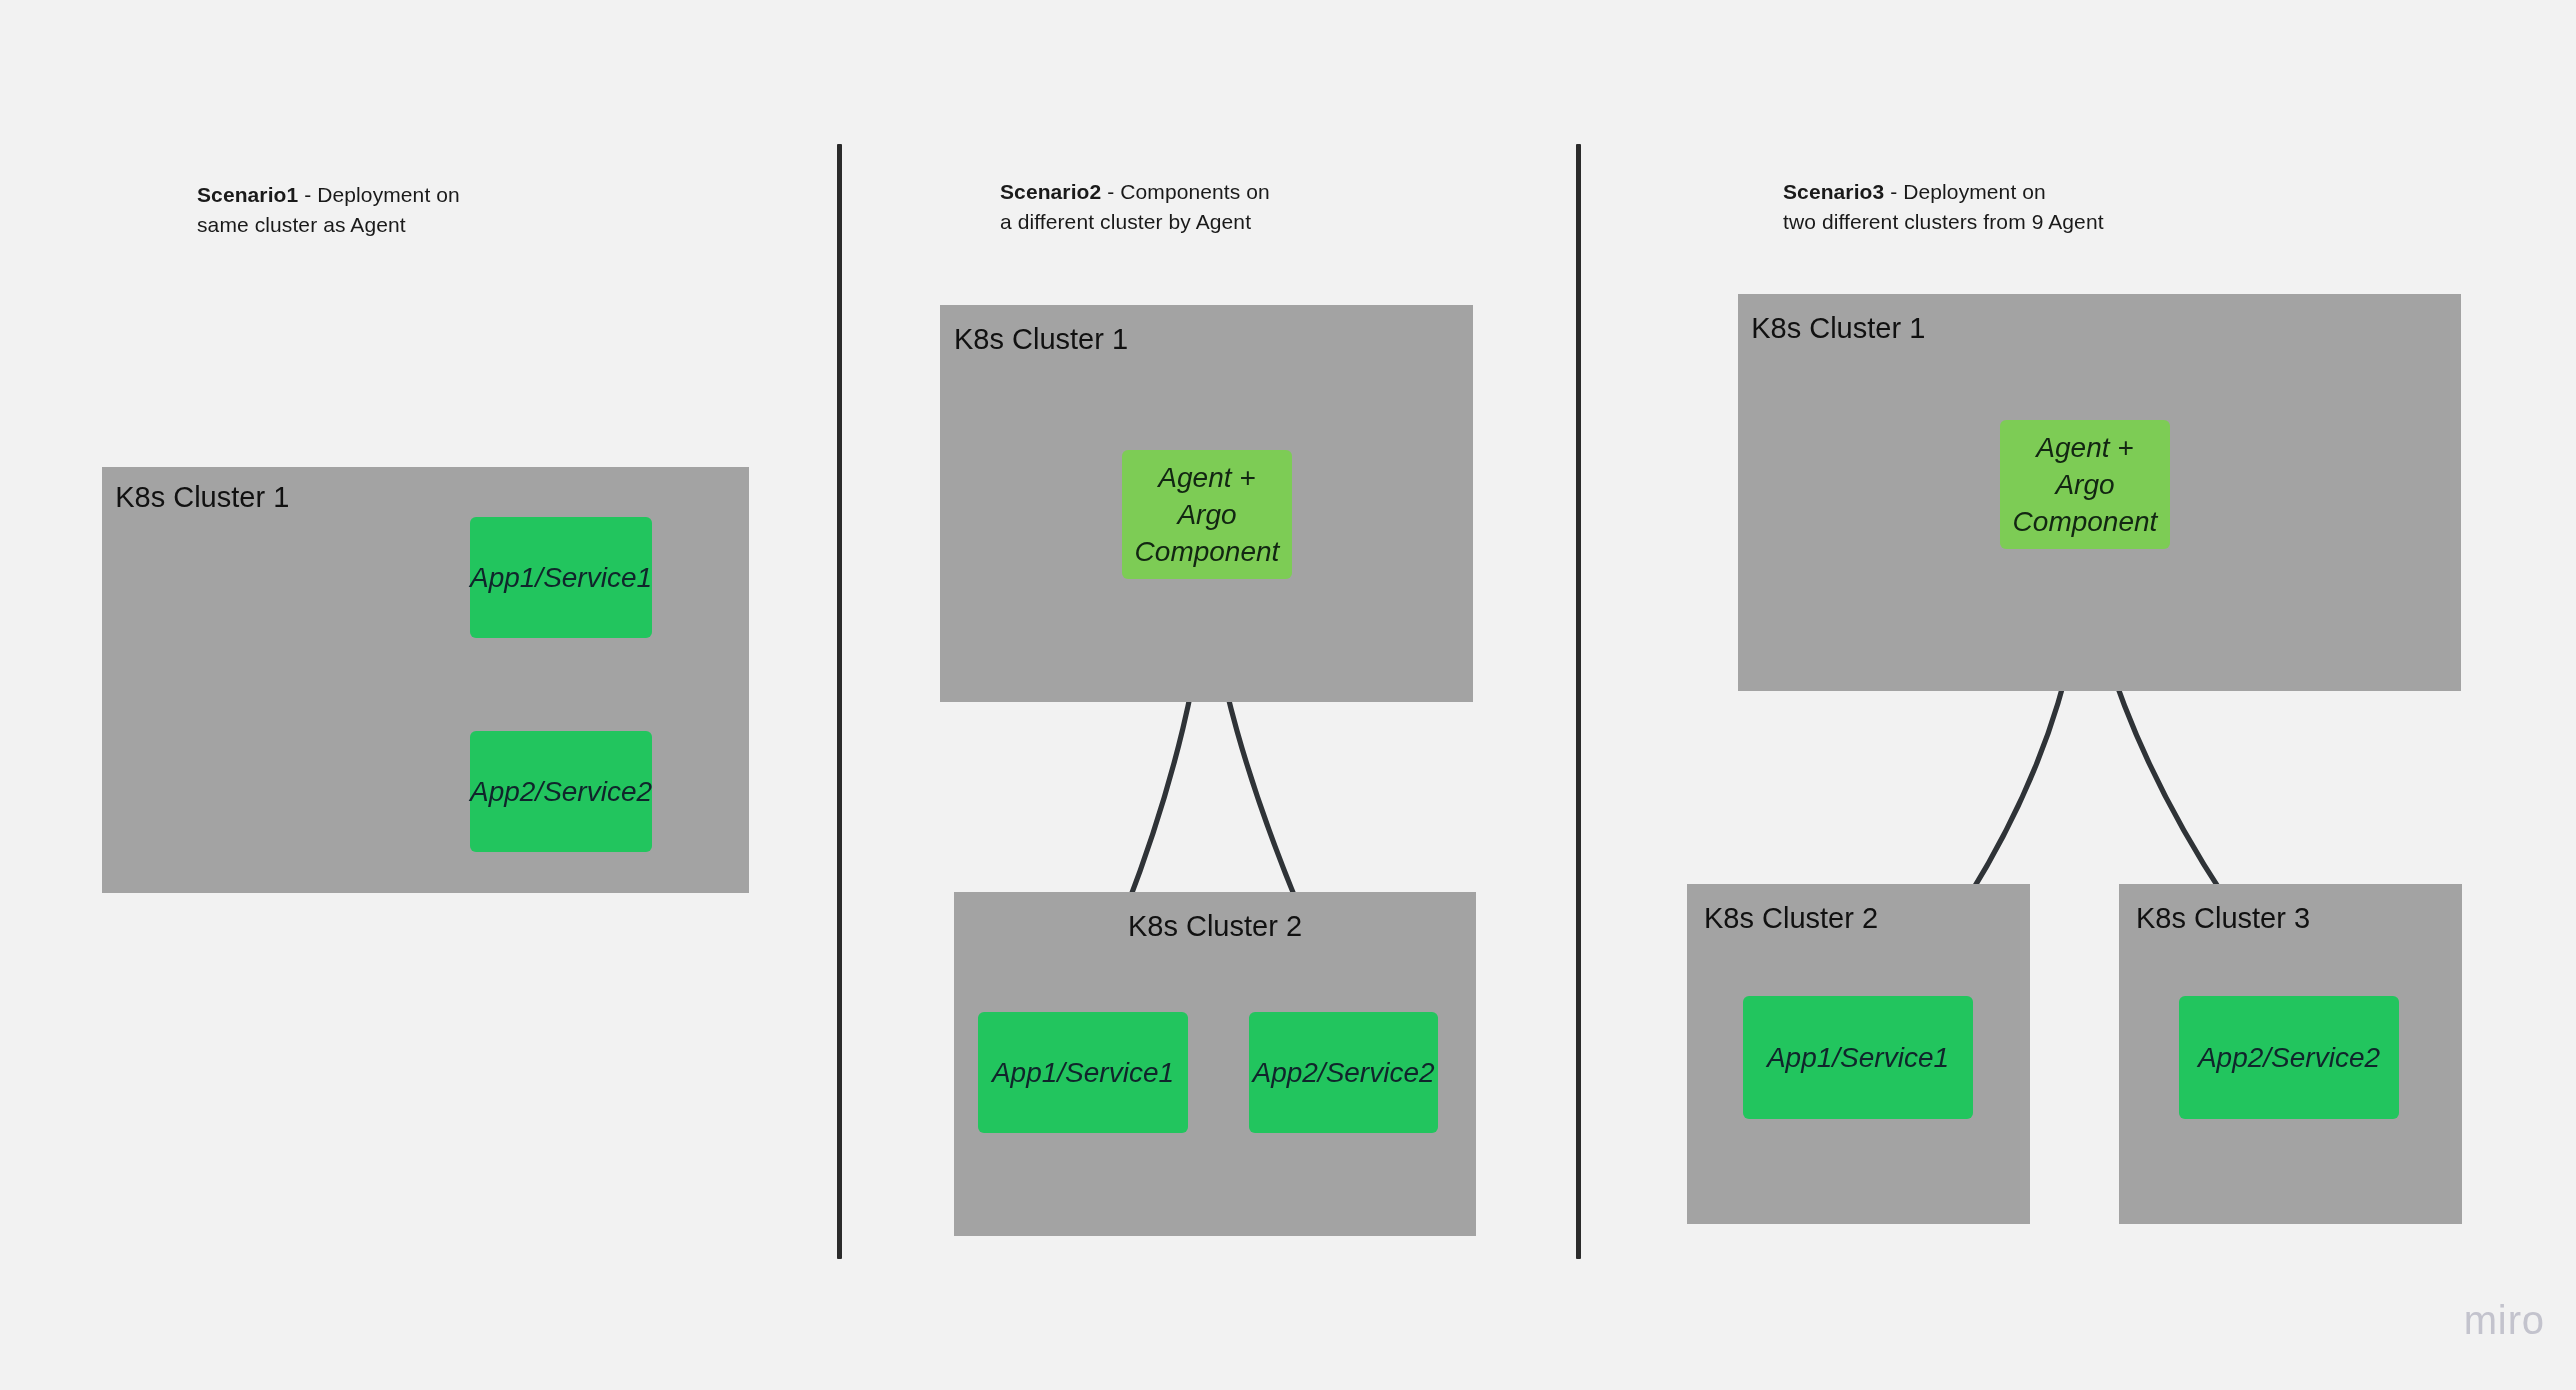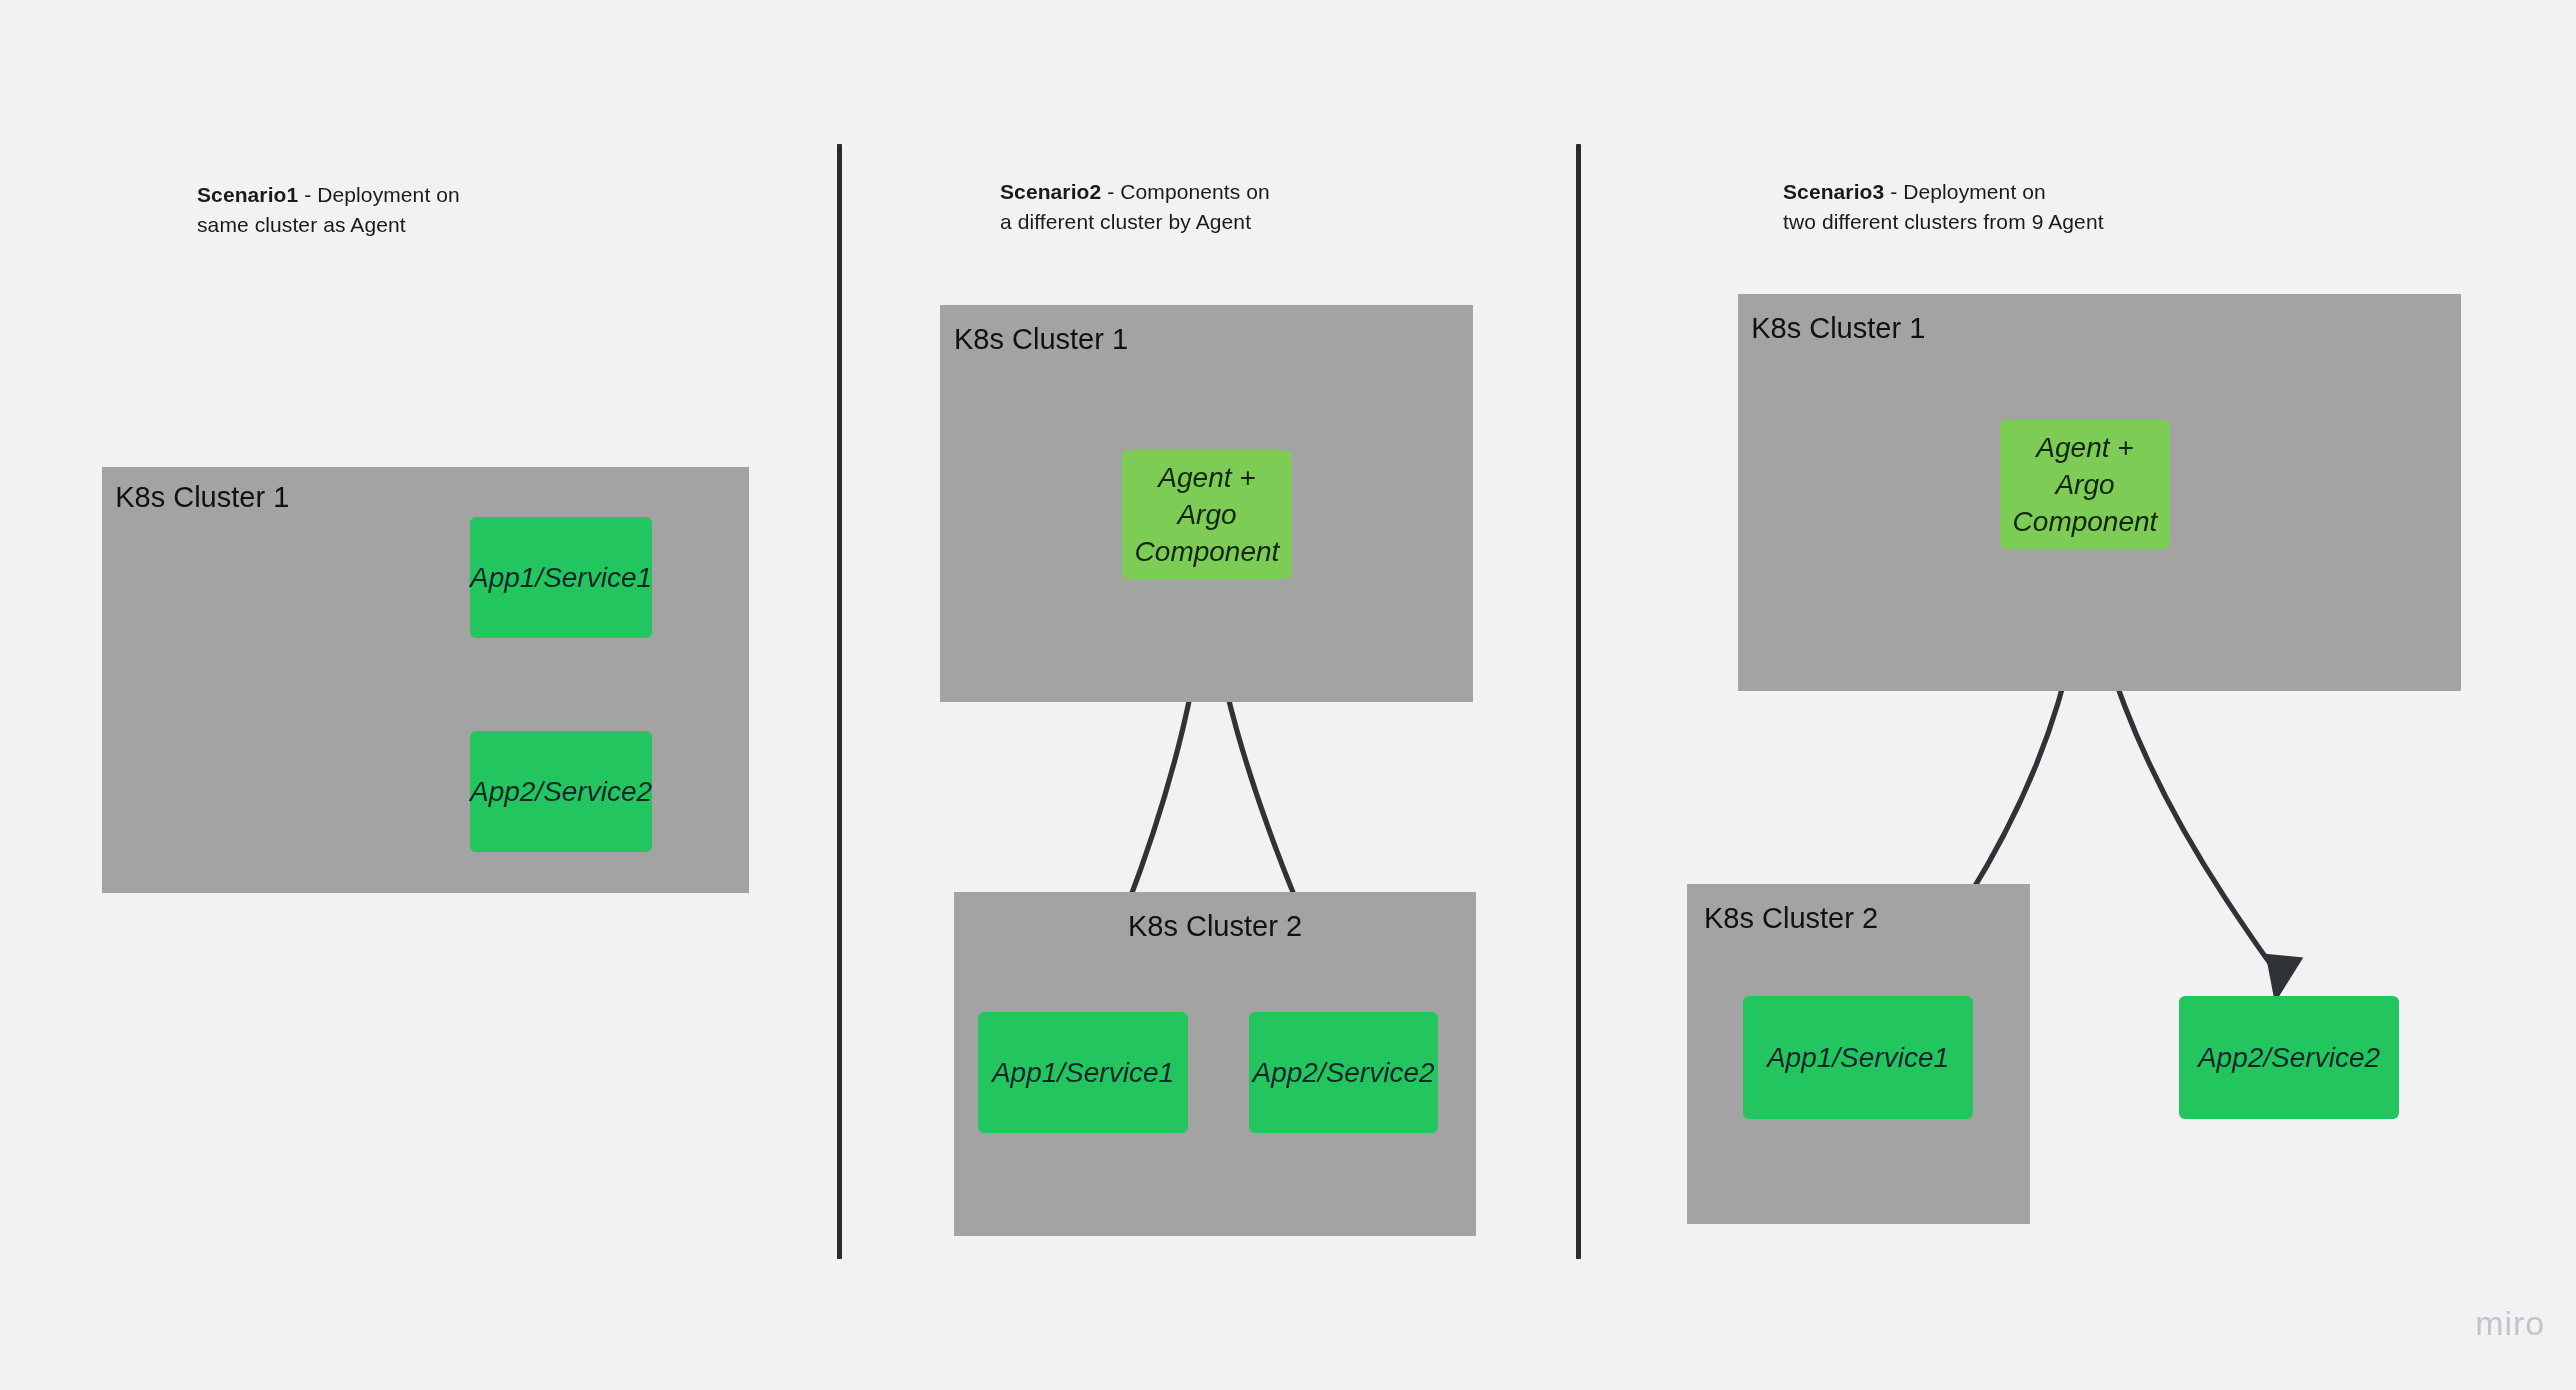--- a/index.html
+++ b/index.html
@@ -95,21 +95,21 @@
   }
   #arrows polygon.head {
     fill: #2f3337;
   }
 
   
   .watermark {
     position: absolute;
     right: 31px;
     bottom: 47px;
-    font-size: 34px;
+    font-size: 40px;
     letter-spacing: 0.9px;
     color: #c3c3cd;
     font-weight: 400;
   }
 </style>
 </head>
 <body>
 
 <div id="board">
 
@@ -197,19 +197,22 @@
   <div class="node agent" style="left:2000px; top:420px; width:170px; height:129px;">Agent +
 Argo
 Component</div>
 
   <div class="cluster" style="left:1687px; top:884px; width:343px; height:340px;">
     <span class="cluster-label" style="left:17px; top:17px;">K8s Cluster 2</span>
   </div>
 
   <div class="node app" style="left:1743px; top:996px; width:230px; height:123px;">App1/Service1</div>
 
+  <div class="cluster" style="left:2119px; top:884px; width:343px; height:340px;">
+    <span class="cluster-label" style="left:17px; top:17px;">K8s Cluster 3</span>
+  </div>
 
   <div class="node app" style="left:2179px; top:996px; width:220px; height:123px;">App2/Service2</div>
 
   <div class="watermark">miro</div>
 
 </div>
 
 
 </body></html>

